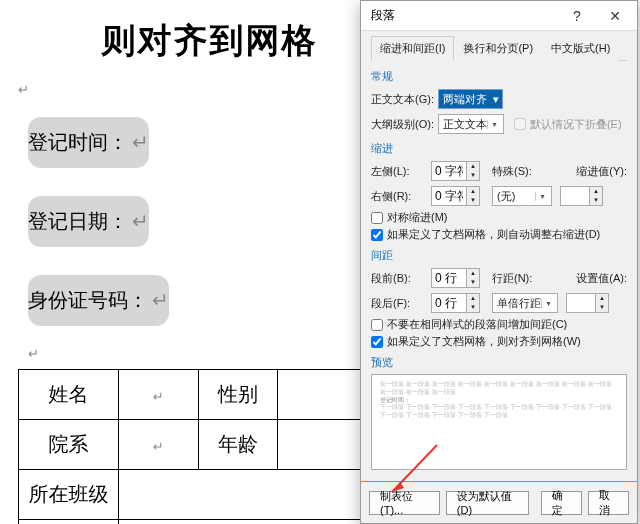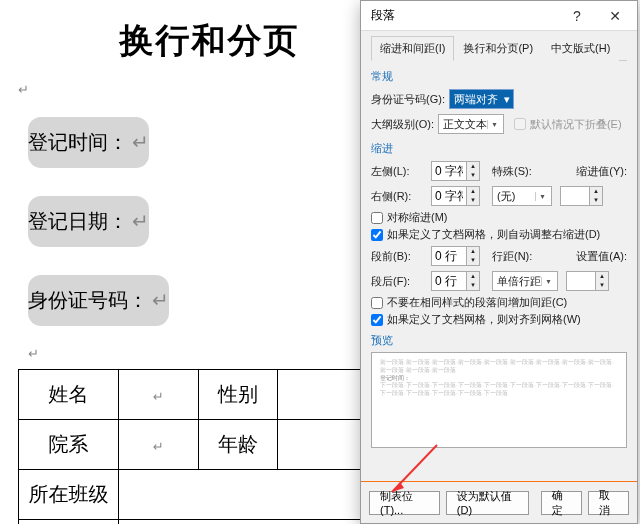--- a/index.html
+++ b/index.html
@@ -51,21 +51,21 @@
 .dlg-footer { height: 42px; border-top: 1px solid #f97316; display: flex; align-items: center; padding: 0 8px; gap: 6px; background: #f0f0f0; }
 .btn { border: 1px solid #999; background: #fdfdfd; height: 24px; padding: 0 10px; font-size: 11px; display: inline-flex; align-items: center; }
 
 .arrow-annot { position: absolute; left: 382px; top: 440px; width: 60px; height: 60px; pointer-events: none; }
 </style>
 </head>
 <body>
 
 <div class="doc-bg">
   <div class="doc-page">
-    <div class="doc-title">换行和分页</div>
+    <div class="doc-title">则对齐到网格</div>
     <div class="para-mark">↵</div>
     <div style="margin-top:6px"><span class="doc-line hl"><span>登记时间：</span><span class="doc-arrow">↵</span></span></div>
     <div><span class="doc-line hl"><span>登记日期：</span><span class="doc-arrow">↵</span></span></div>
     <div><span class="doc-line hl"><span>身份证号码：</span><span class="doc-arrow">↵</span></span></div>
     <div class="para-mark" style="margin:6px 0 4px 10px">↵</div>
     <table class="doc-table">
       <tbody>
           <tr>
         <td class="col1">姓名</td>
         <td class="col2"><span class="para-mark">↵</span></td>
@@ -100,21 +100,21 @@
     </div>
     <div class="dlg-body">
       <div class="tabs">
         <div class="tab active">缩进和间距(I)</div>
         <div class="tab">换行和分页(P)</div>
         <div class="tab">中文版式(H)</div>
       </div>
 
       <div class="section-label">常规</div>
       <div class="row">
-        <label>身份证号码(G):</label>
+        <label>正文文本(G):</label>
         <div class="sel hl">
             <span>两端对齐</span>
             <span style="margin-left:6px">▾</span>
           </div>
       </div>
       <div class="row">
         <label>大纲级别(O):</label>
         <div class="dd">
             <span class="ddv">正文文本</span>
             <span class="dda">▾</span>
@@ -161,20 +161,21 @@
       </div>
       <label class="chk">
           <input type="checkbox" style="">
           <span>对称缩进(M)</span>
         </label>
       <label class="chk">
           <input type="checkbox" checked="" style="">
           <span>如果定义了文档网格，则自动调整右缩进(D)</span>
         </label>
 
+      <div class="section-label">间距</div>
       <div class="row">
         <label>段前(B):</label>
         <div class="spin">
             <input value="0 行" style="">
             <div class="spbtns">
               <span>▴</span>
               <span>▾</span>
             </div>
           </div>
         <label style="min-width:40px;margin-left:8px">行距(N):</label>

